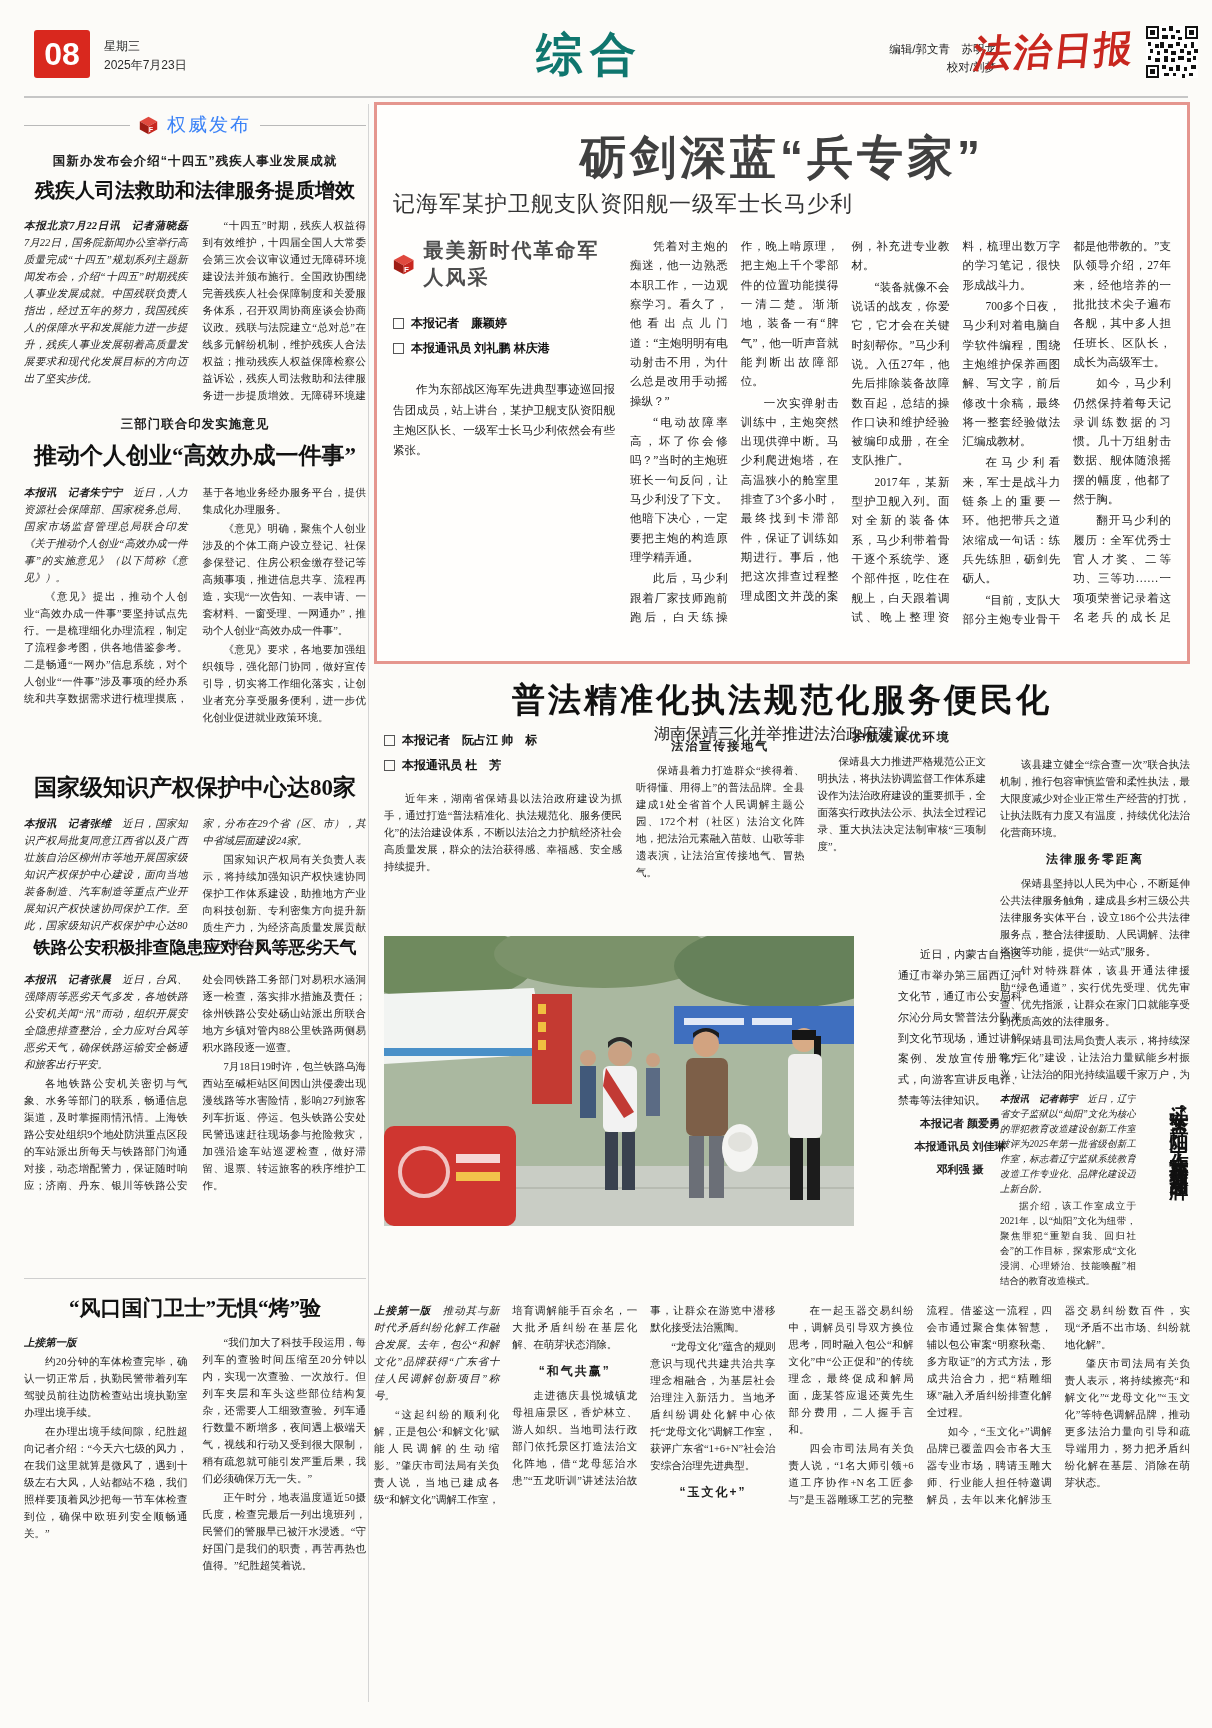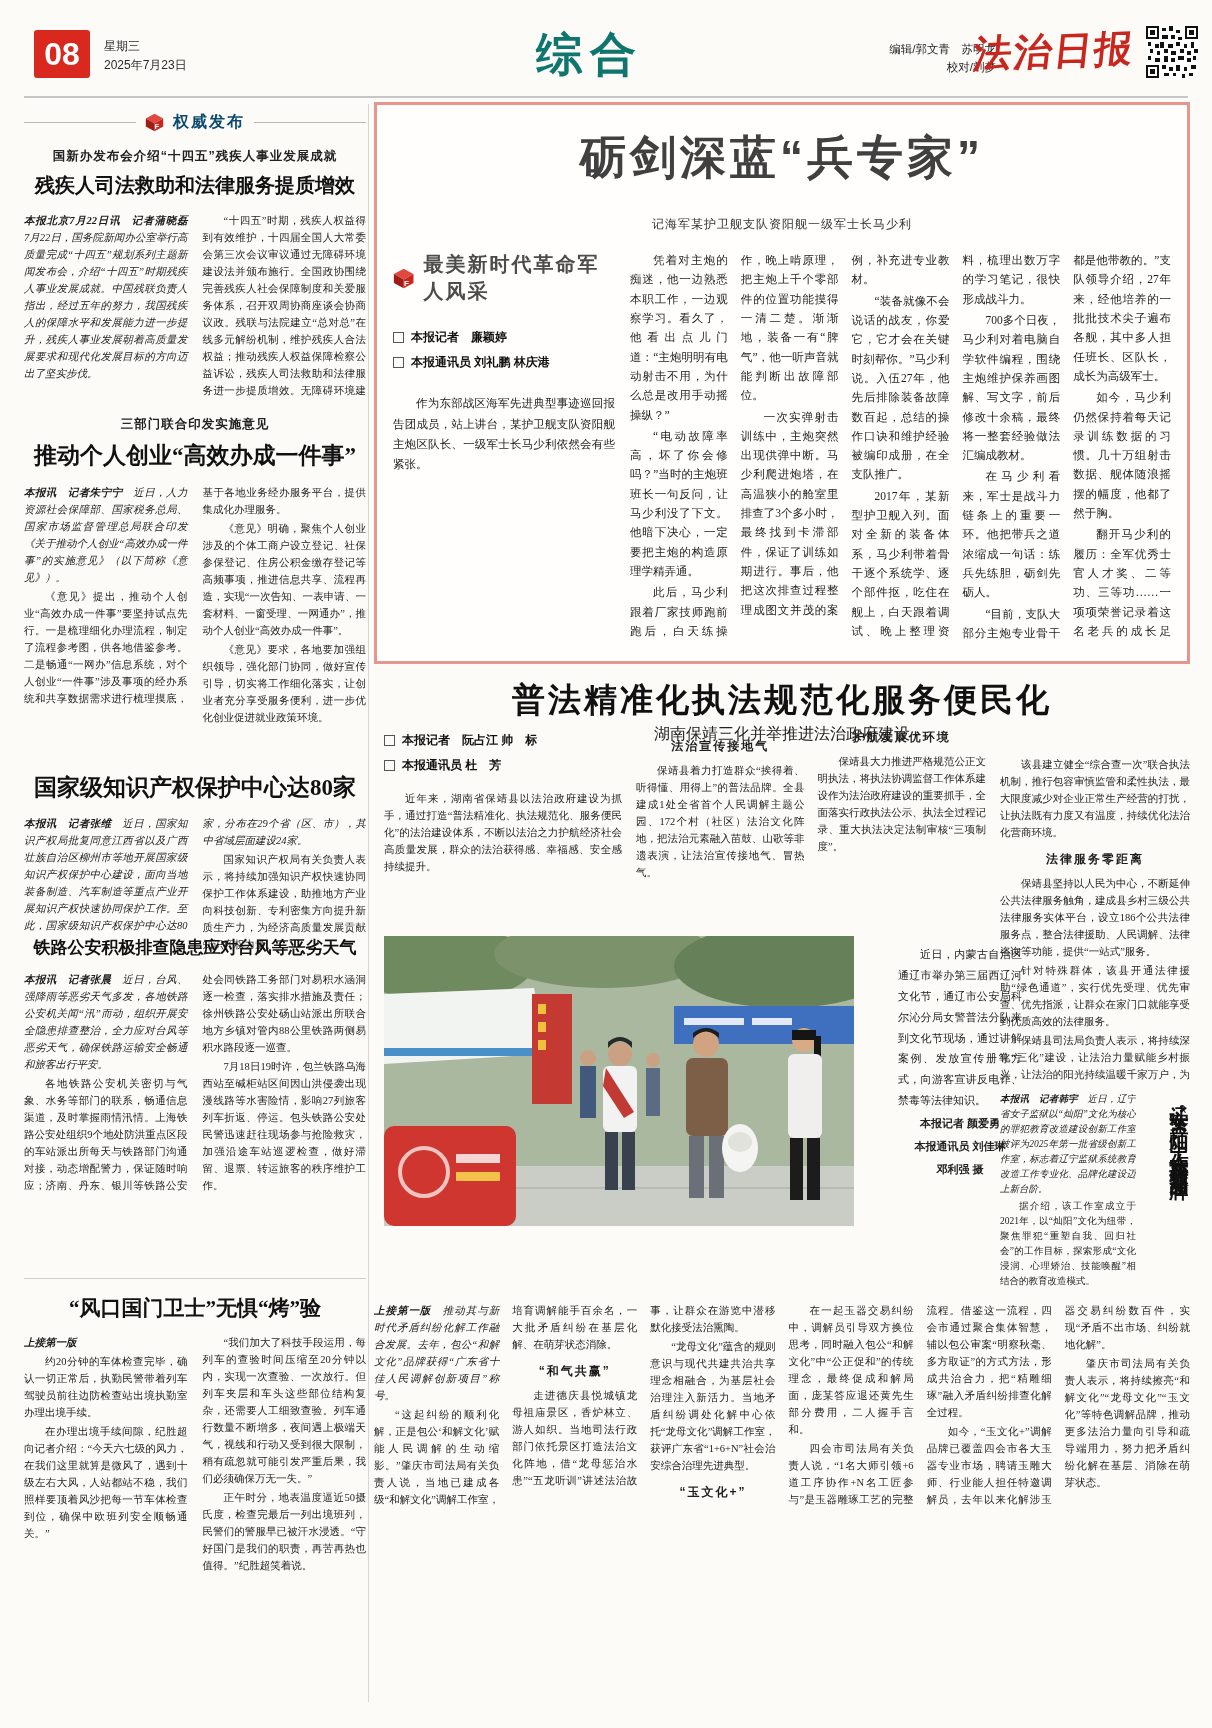--- a/index.html
+++ b/index.html
@@ -26,29 +26,29 @@
   .cols2{columns:2;column-gap:15px;}
   .lead-b{font-weight:bold;}
   .subhd{text-indent:0 !important;text-align:center;font-weight:bold;letter-spacing:2px;font-size:12px;
          font-family:"Liberation Sans",sans-serif;margin:9px 0 6px 0 !important;break-inside:avoid;}
 
   
   .leftcol{position:absolute;left:24px;top:104px;width:342px;height:1600px;}
   .art{position:absolute;width:342px;}
   .kicker-row{display:flex;align-items:center;justify-content:center;gap:9px;}
   .kicker-row .kline{flex:1;height:1px;background:#b9b9b9;}
-  .kicker-text{font-size:16px;font-weight:bold;color:#0c4a6e;letter-spacing:2px;}
+  .kicker-text{font-size:19px;font-weight:normal;color:#3b82f6;letter-spacing:2px;}
   .eyebrow{text-align:center;font-size:12.5px;font-weight:bold;color:#222;letter-spacing:1px;margin-top:15px;}
   .h-serif{font-family:"Liberation Serif","DejaVu Serif",serif;font-weight:900;color:#111;text-align:center;}
 
   
   .lead-box{position:absolute;left:374px;top:102px;width:816px;height:562px;border:3px solid #e5968e;
             background:#fffefc;box-sizing:border-box;padding:10px 16px;}
   .lb-title{text-align:center;font-size:46px;font-weight:900;color:#404040;letter-spacing:4px;margin-top:12px;}
-  .lb-sub{text-align:center;font-size:12px;color:#333;margin-top:27px;letter-spacing:1px;}
+  .lb-sub{font-size:22px;color:#333;margin-top:0;letter-spacing:1px;}
   .lb-content{display:flex;gap:15px;margin-top:18px;height:398px;}
   .lb-left{width:222px;flex:none;}
   .lb-kicker{display:flex;align-items:center;gap:9px;}
   .lb-kicker-text{font-size:20px;font-weight:bold;color:#4c4c4c;letter-spacing:2px;}
   .bylines{margin-top:20px;font-size:12px;font-weight:bold;color:#111;line-height:2.1;}
   .bl{display:flex;align-items:center;gap:7px;}
   .sq{display:inline-block;width:9px;height:9px;border:1px solid #555;flex:none;}
   .lb-intro{margin-top:18px;font-size:11.5px;line-height:1.75;}
   .lb-cols{flex:1;columns:5;column-gap:13px;font-size:11.5px;line-height:1.68;height:398px;}
 

